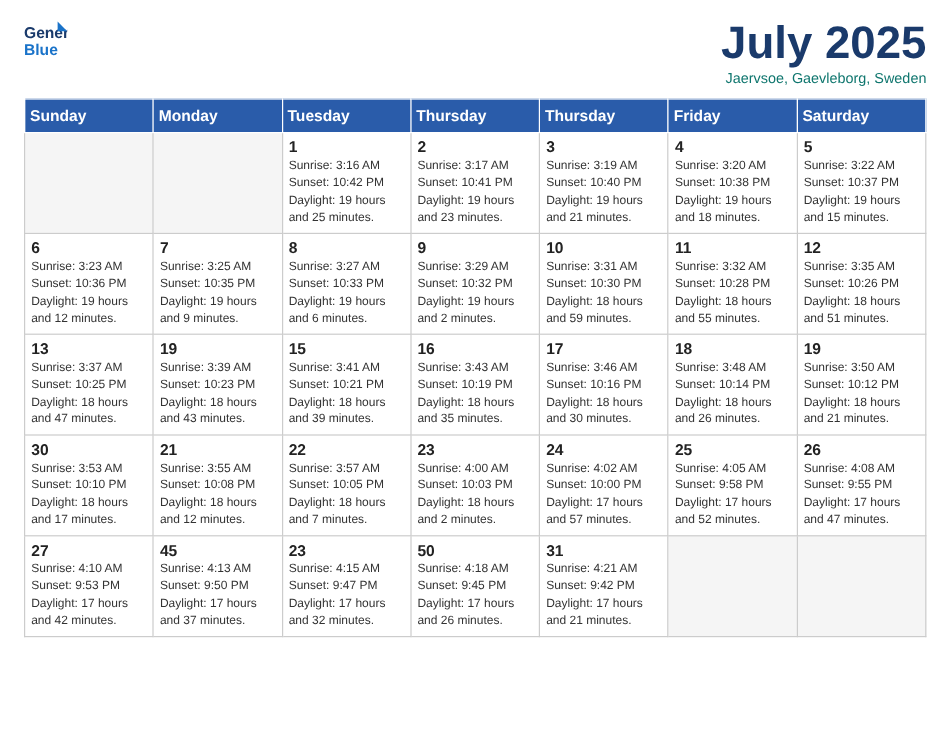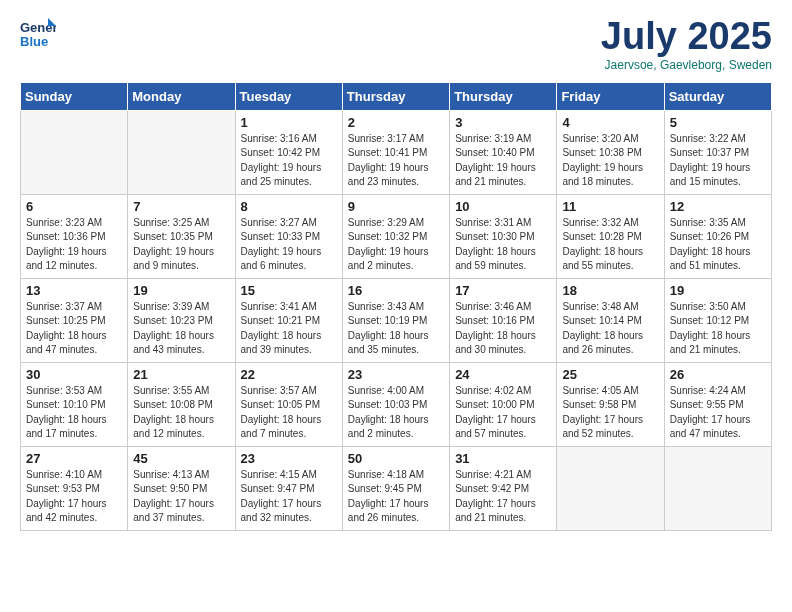--- a/index.html
+++ b/index.html
@@ -290,21 +290,21 @@
           </td>
           <td>
             <span class="day-num">25</span>
             <div class="day-info">Sunrise: 4:05 AM
 Sunset: 9:58 PM
 Daylight: 17 hours
 and 52 minutes.</div>
           </td>
           <td>
             <span class="day-num">26</span>
-            <div class="day-info">Sunrise: 4:24 AM
+            <div class="day-info">Sunrise: 4:08 AM
 Sunset: 9:55 PM
 Daylight: 17 hours
 and 47 minutes.</div>
           </td>
         </tr>
         <tr>
           <td>
             <span class="day-num">27</span>
             <div class="day-info">Sunrise: 4:10 AM
 Sunset: 9:53 PM

